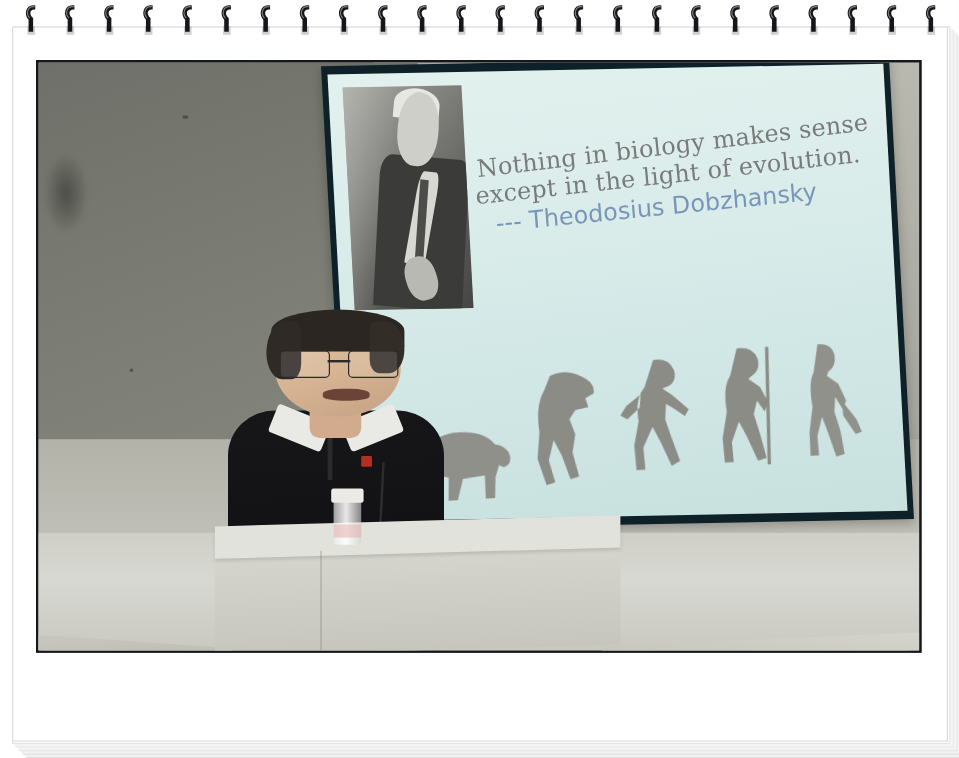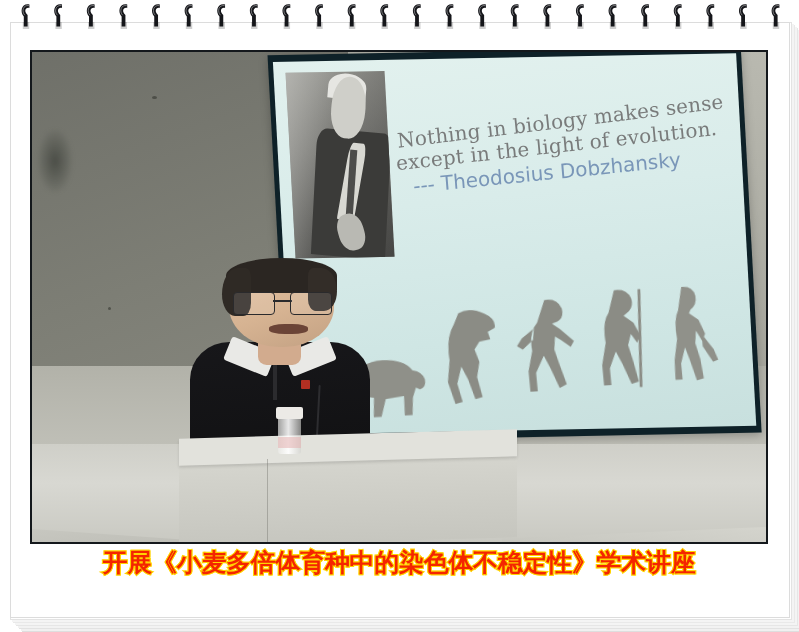--- a/index.html
+++ b/index.html
@@ -820,16 +820,15 @@
       <div class="podium-top"></div>
       <div class="podium-edge"></div>
       <div class="bottle"></div>
       <div class="bottle-label"></div>
       <div class="bottle-cap"></div>
 
     </div>
   </div>
 
   <div class="caption">
-    <div class="caption-line">开展《小麦多倍体育种中的染色体不稳定性》学术讲座</div>
   </div>
 
 </div>
 
 </body></html>

